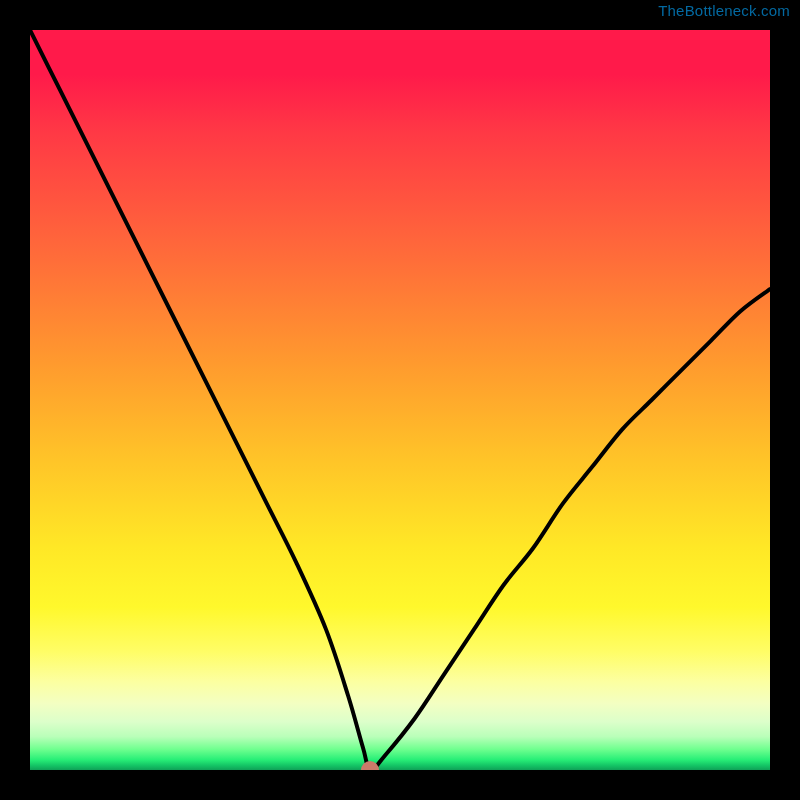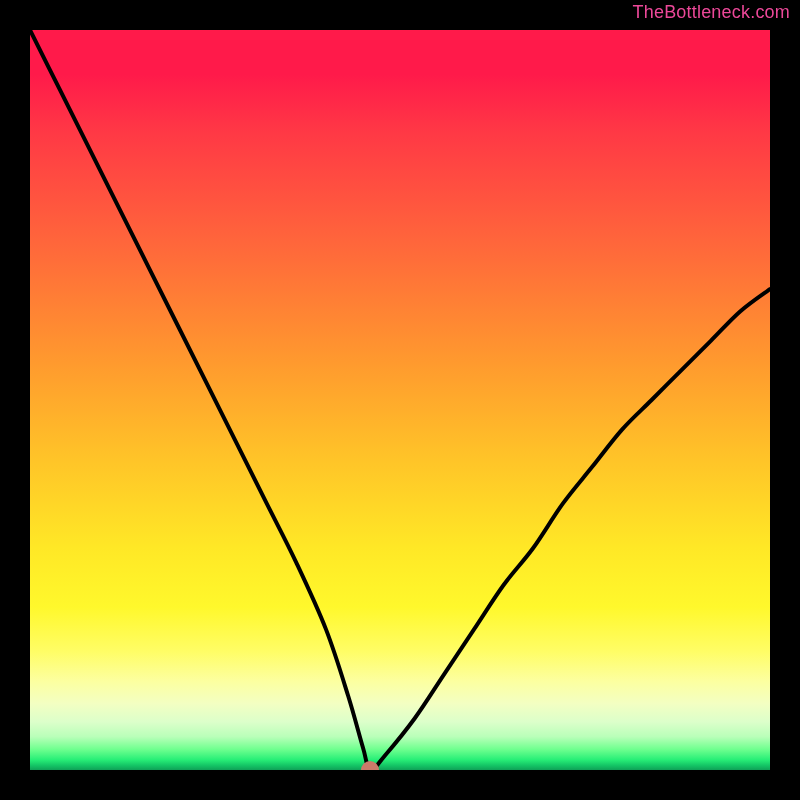--- a/index.html
+++ b/index.html
@@ -14,22 +14,22 @@
   .stage {
     position: relative;
     width: 800px;
     height: 800px;
     background: #000;
   }
   .watermark {
     position: absolute;
     top: 2px;
     right: 10px;
-    color: #ec4899;
-    font-size: 18px;
+    color: #0369a1;
+    font-size: 15px;
     font-weight: 500;
     letter-spacing: 0.2px;
     z-index: 5;
   }
   .plot-area {
     position: absolute;
     left: 30px;
     top: 30px;
     width: 740px;
     height: 740px;

